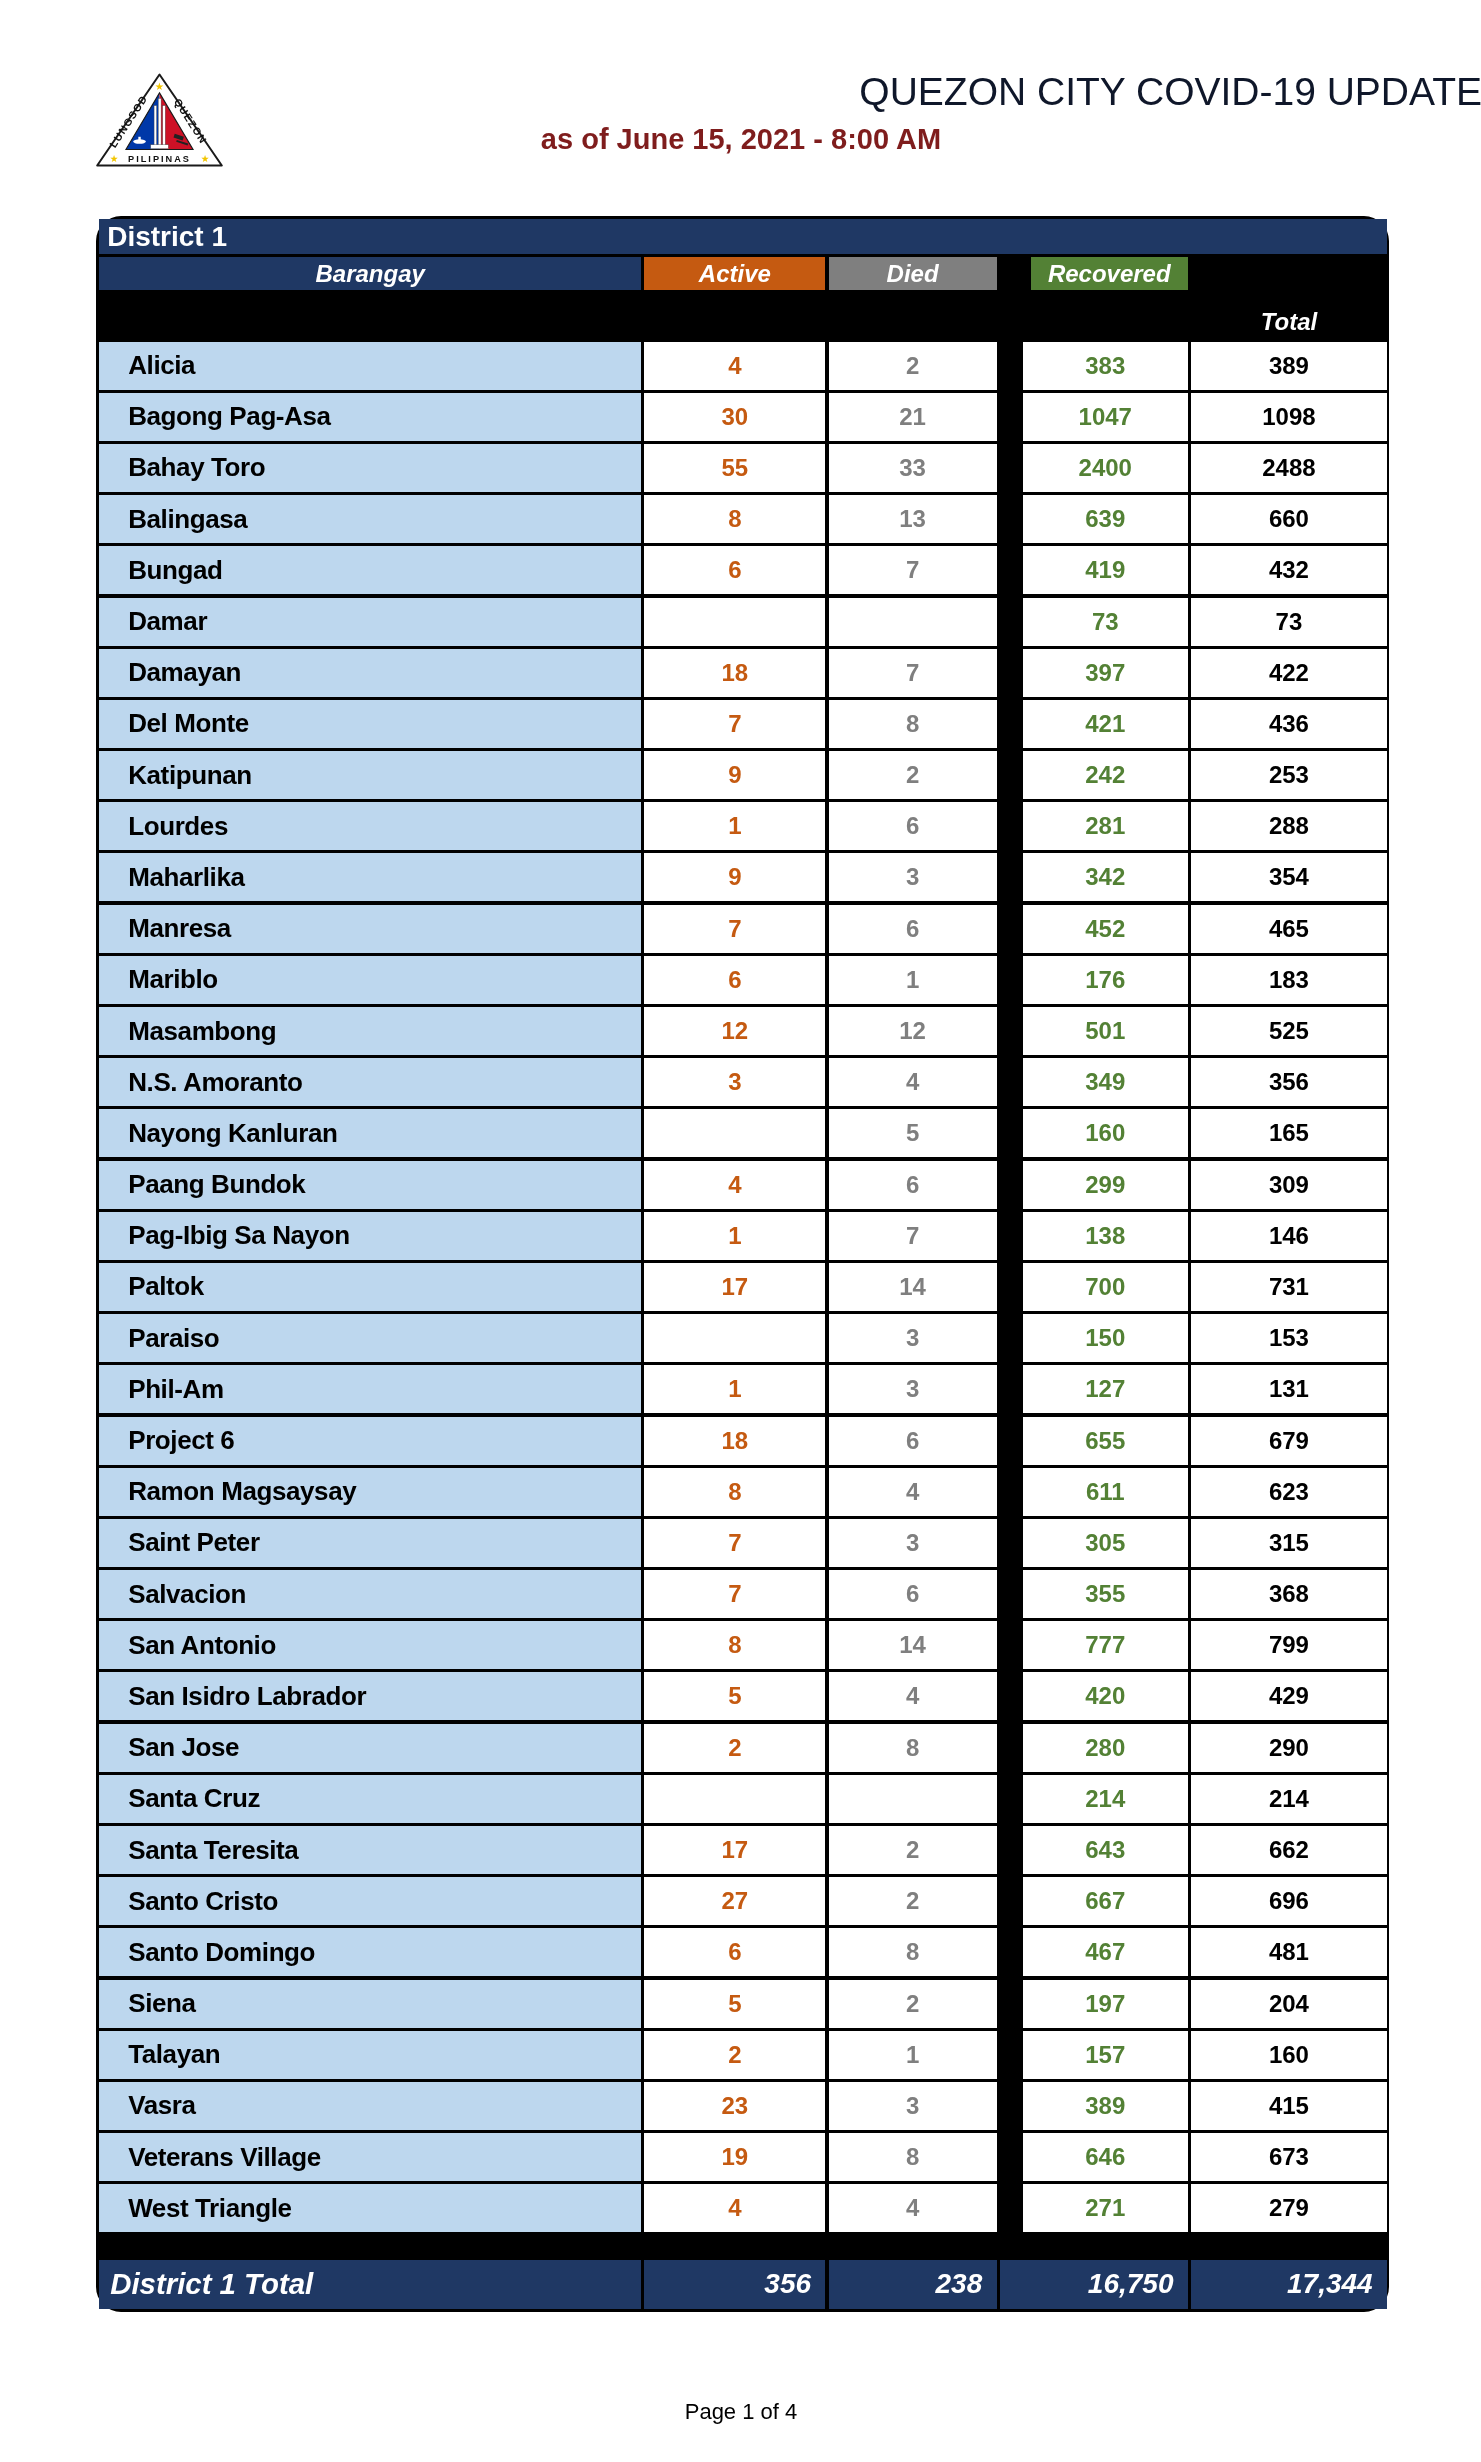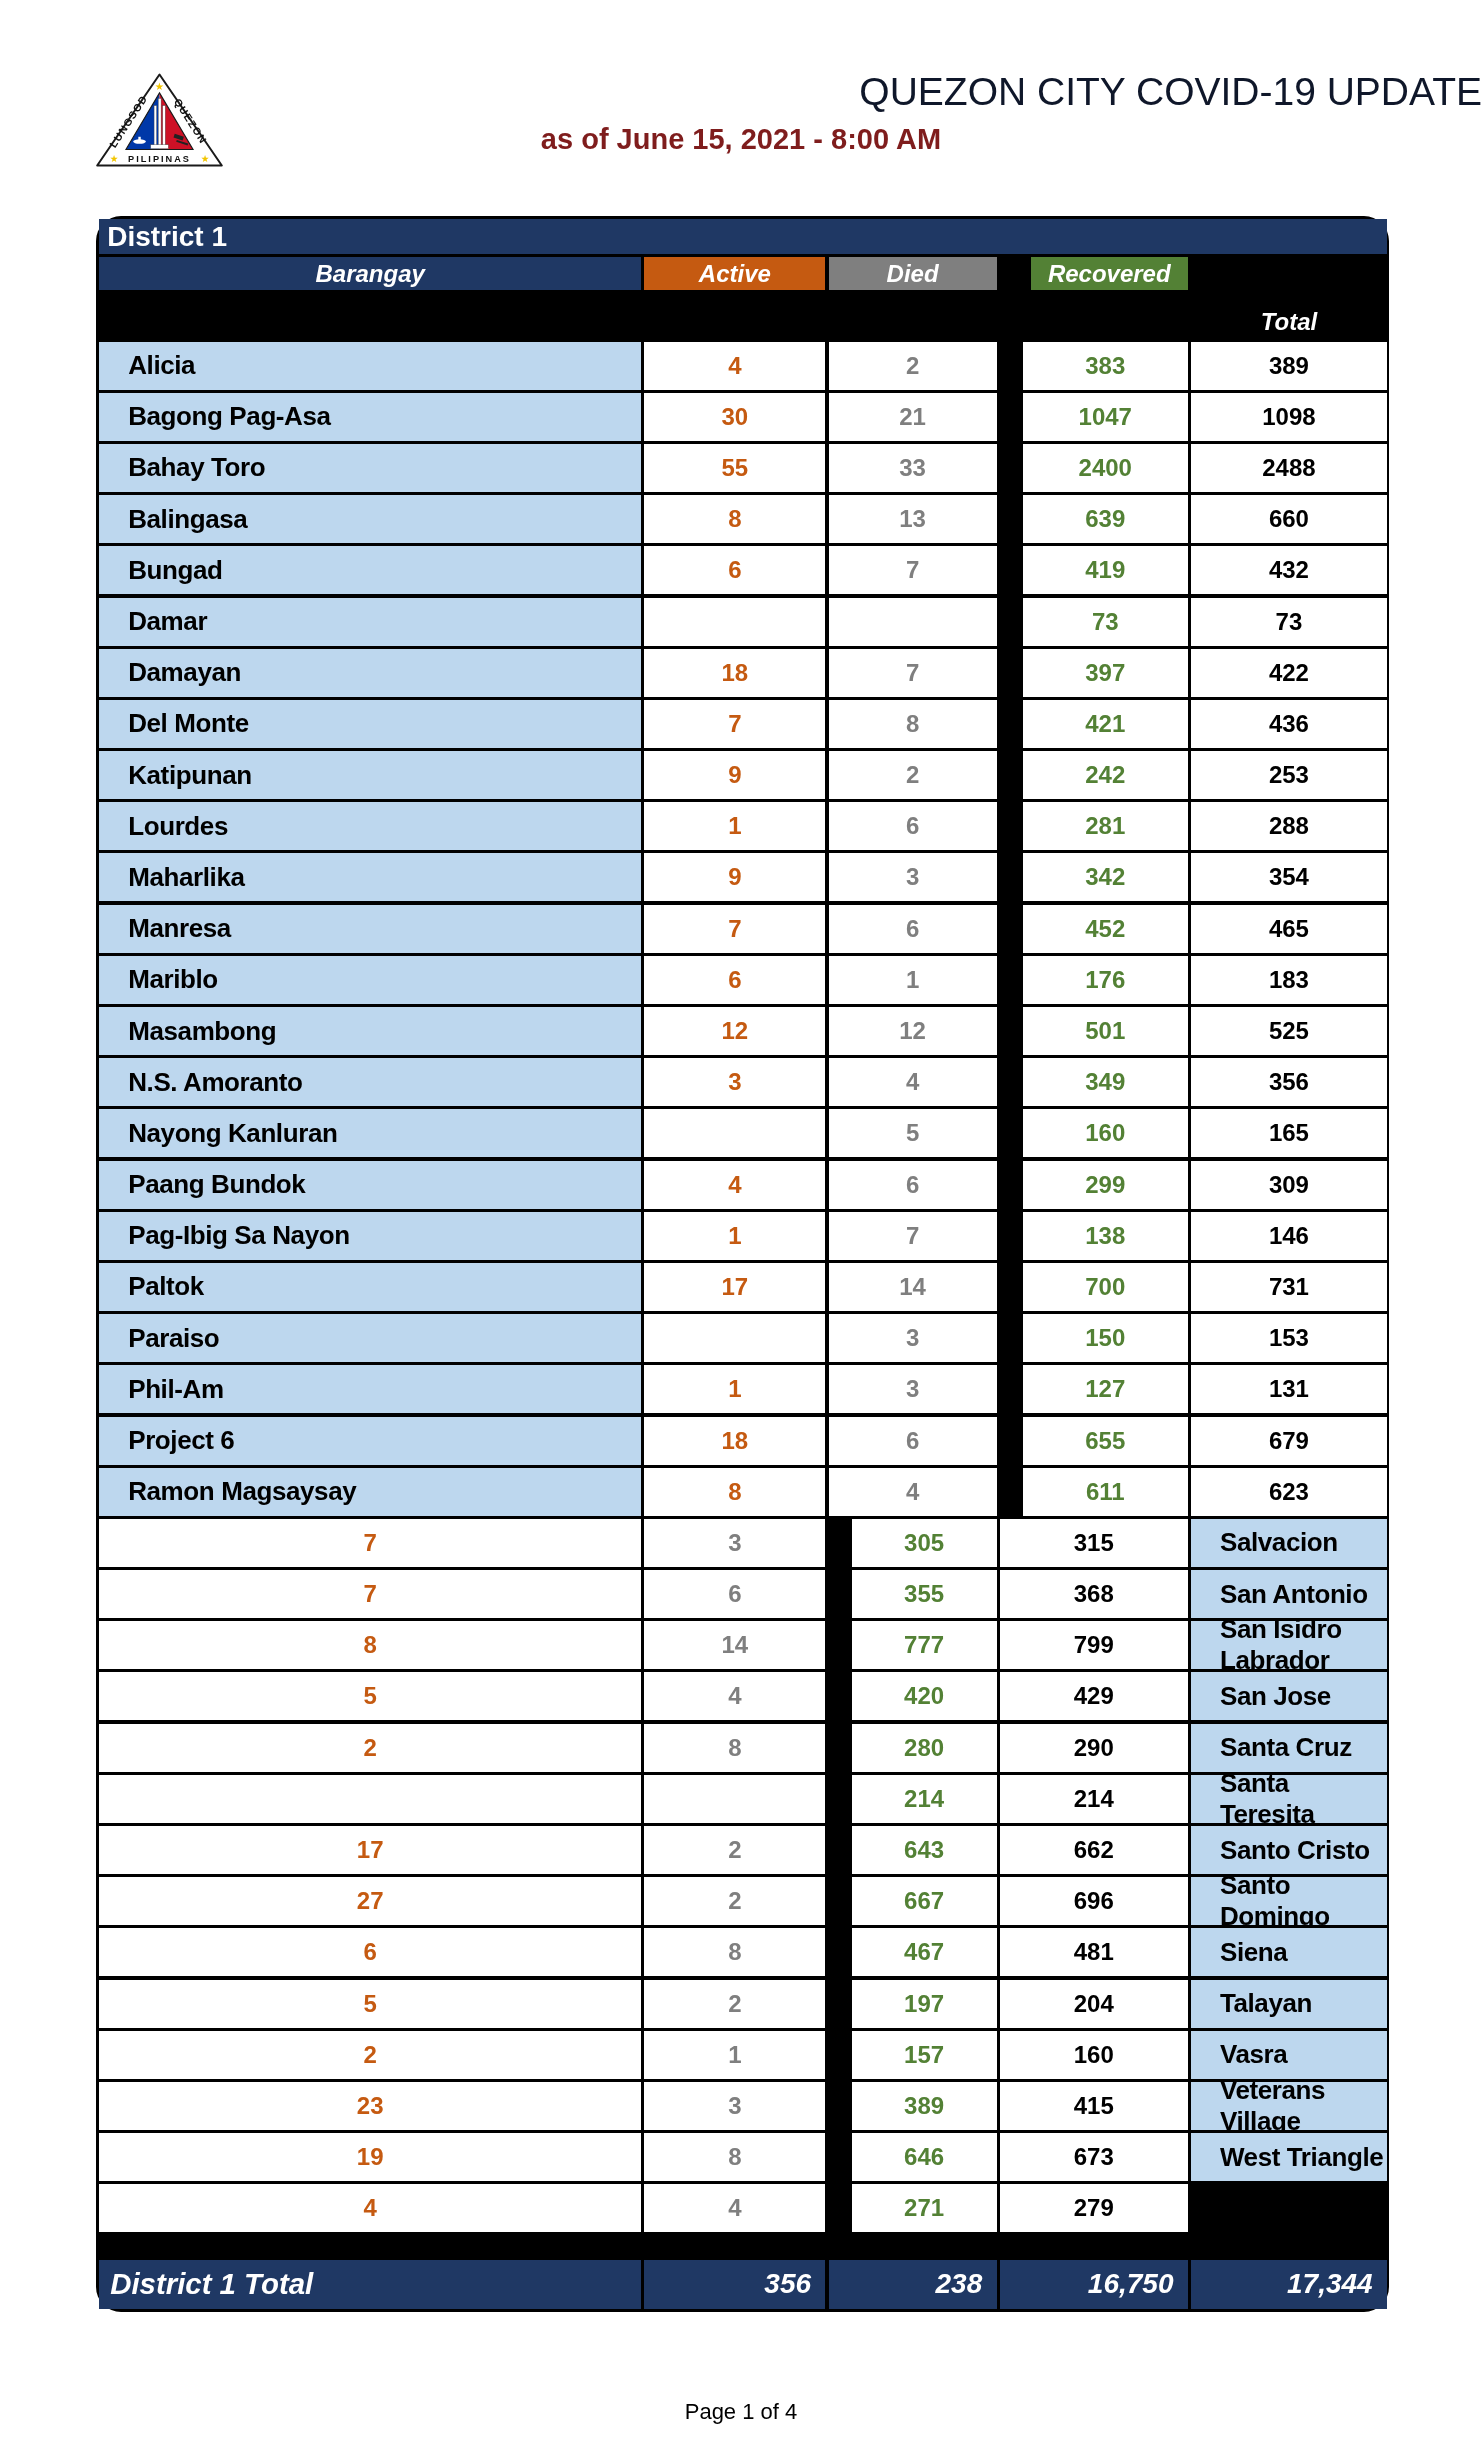--- a/index.html
+++ b/index.html
@@ -218,20 +218,21 @@
       <div class="cell name-cell">Project 6</div>
       <div class="cell num-cell col-active">18</div>
       <div class="cell num-cell col-died">6</div>
       <div class="cell num-cell col-recovered">655</div>
       <div class="cell num-cell col-total">679</div>
       <div class="cell name-cell">Ramon Magsaysay</div>
       <div class="cell num-cell col-active">8</div>
       <div class="cell num-cell col-died">4</div>
       <div class="cell num-cell col-recovered">611</div>
       <div class="cell num-cell col-total">623</div>
+      <div class="cell name-cell">Saint Peter</div>
       <div class="cell num-cell col-active">7</div>
       <div class="cell num-cell col-died">3</div>
       <div class="cell num-cell col-recovered">305</div>
       <div class="cell num-cell col-total">315</div>
       <div class="cell name-cell">Salvacion</div>
       <div class="cell num-cell col-active">7</div>
       <div class="cell num-cell col-died">6</div>
       <div class="cell num-cell col-recovered">355</div>
       <div class="cell num-cell col-total">368</div>
       <div class="cell name-cell">San Antonio</div>

